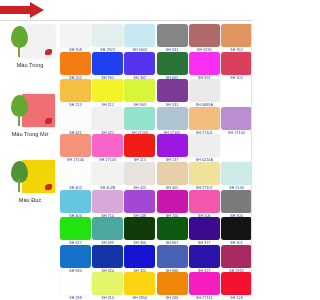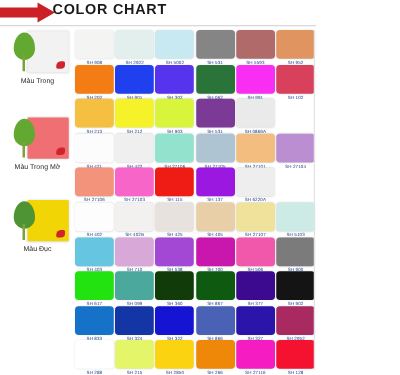--- a/index.html
+++ b/index.html
@@ -151,21 +151,20 @@
     background: #e2e2e2;
   }
 </style>
 </head>
 <body>
 
 <div id="header">
   <svg id="header-arrow" viewBox="0 0 44 16">
     <polygon points="0,4 30,4 30,0 44,8 30,16 30,12 0,12" fill="#cc2027"></polygon>
   </svg>
-  <div id="header-title">COLOR CHART</div>
   <div id="header-rule"></div>
 </div>
 
 <div id="sidebar">
 
   <div class="side-group" style="top:0px;">
     <div class="side-art">
       <div class="card" style="background:#f2f2f2;">
         <div class="card-corner"></div>
       </div>

